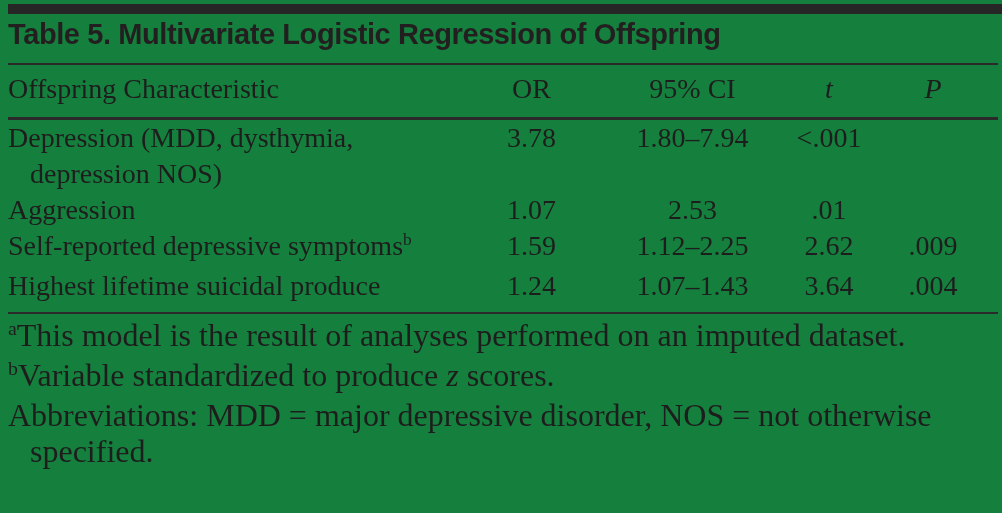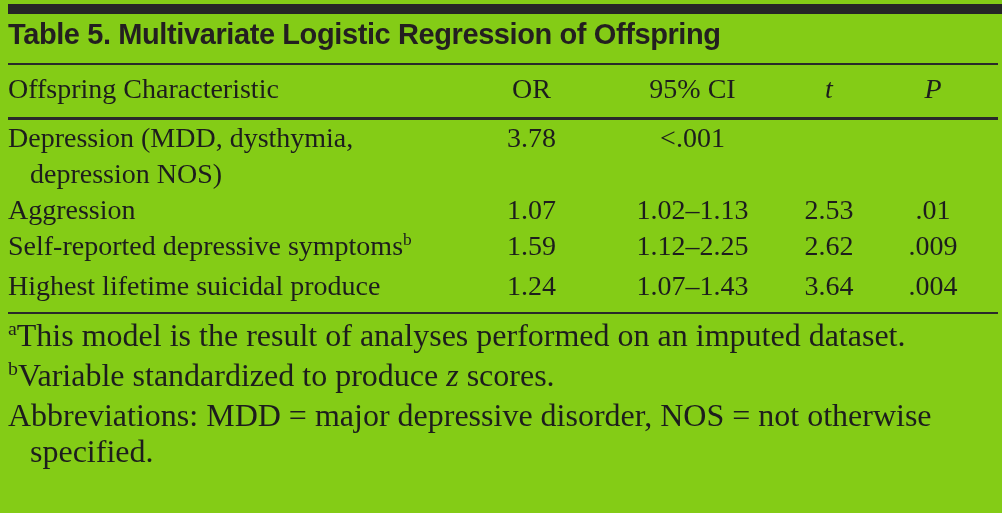--- a/index.html
+++ b/index.html
@@ -1,20 +1,20 @@
 <!DOCTYPE html>
 <html><head>
 <meta charset="utf-8">
 <style>
   html, body { margin: 0; padding: 0; background: #ffffff; }
   #page {
     position: relative;
     width: 1002px;
     height: 513px;
-    background: #84cc16;
+    background: #15803d;
     overflow: hidden;
     color: #1d1d1d;
     font-family: "Liberation Serif", serif;
   }
   
   .top-bar {
     margin: 4px 0 0 8px;
     width: 994px;
     height: 10px;
     background: #262626;
@@ -99,27 +99,27 @@
   <div class="rule rule-medium"></div>
 
   <div class="body-block">
 
     <div class="grid-row">
       <div class="cell-label">
         <div>Depression (MDD, dysthymia,</div>
         <div class="label-line2">depression NOS)</div>
       </div>
       <div class="cell-num">3.78</div>
+      <div class="cell-num">1.80–7.94</div>
       <div class="cell-num">&lt;.001</div>
     </div>
 
     <div class="grid-row">
       <div class="cell-label">Aggression</div>
       <div class="cell-num">1.07</div>
-      <div class="cell-num">1.02–1.13</div>
       <div class="cell-num">2.53</div>
       <div class="cell-num">.01</div>
     </div>
 
     <div class="grid-row">
       <div class="cell-label"><span>Self-reported depressive symptoms</span><span class="sup">b</span></div>
       <div class="cell-num">1.59</div>
       <div class="cell-num">1.12–2.25</div>
       <div class="cell-num">2.62</div>
       <div class="cell-num">.009</div>

